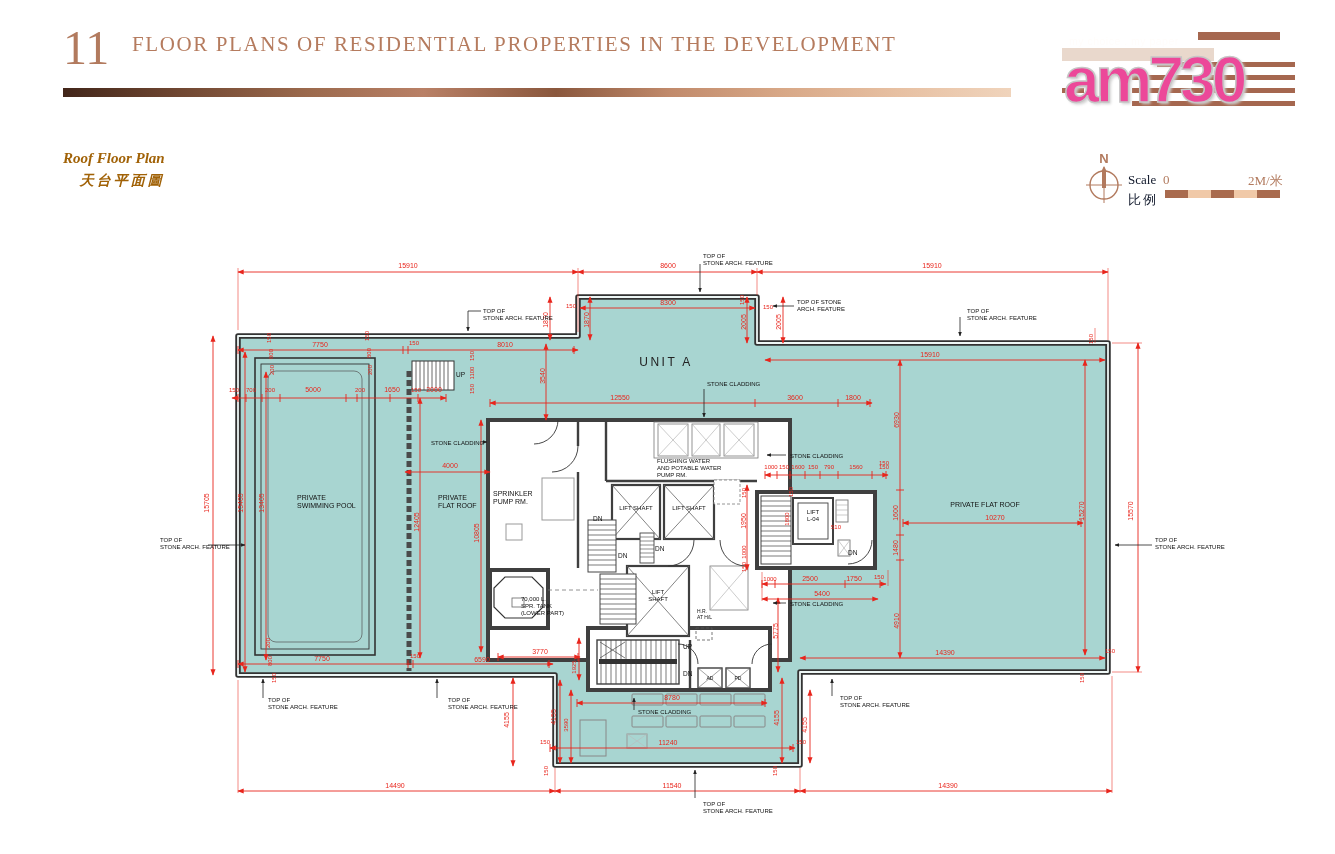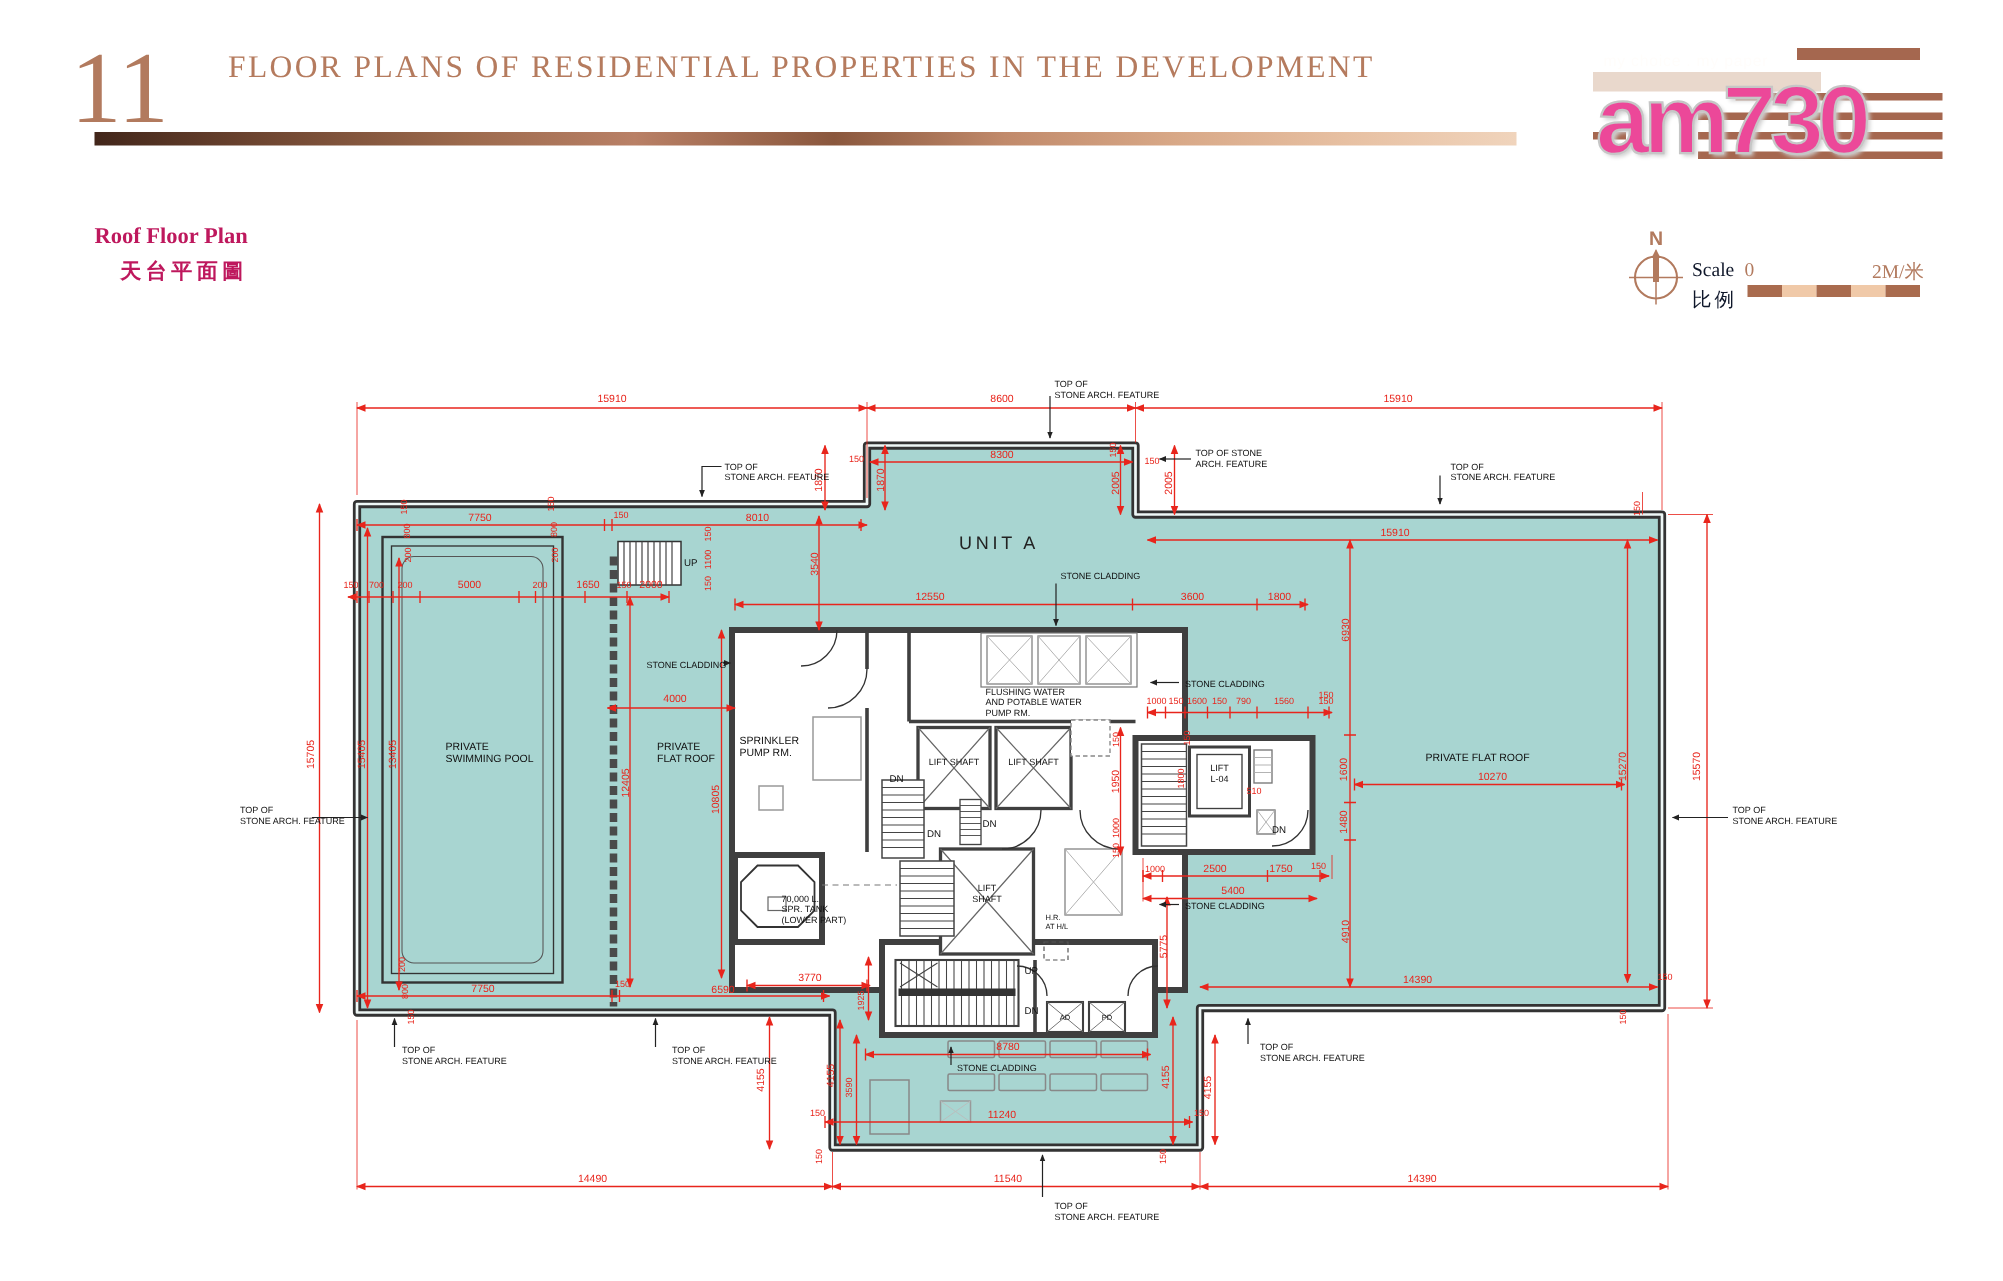--- a/index.html
+++ b/index.html
@@ -1,33 +1,33 @@
 <!DOCTYPE html>
 <html><head>
 <meta charset="utf-8">
 <style>
   html,body{margin:0;padding:0;background:#fff;width:1335px;height:854px;overflow:hidden;
     font-family:"Liberation Sans",sans-serif;position:relative;}
   .abs{position:absolute;}
   
-  #hdr-num{left:47px;top:24px;font-family:"Liberation Serif",serif;font-size:68px;color:#b27a5e;line-height:1;}
-  #hdr-titles{left:132px;top:32px;color:#b57b5e;margin-left:20px;}
+  #hdr-num{left:63px;top:24px;font-family:"Liberation Serif",serif;font-size:48px;color:#b27a5e;line-height:1;}
+  #hdr-titles{left:132px;top:32px;color:#b57b5e;}
   #hdr-title-en{font-family:"Liberation Serif",serif;font-size:21px;letter-spacing:1.6px;}
   #hdr-title-zh{font-family:"DejaVu Serif","Liberation Serif",serif;font-weight:bold;font-size:17px;letter-spacing:5px;margin-top:7px;}
   #hdr-bar{left:63px;top:88px;width:948px;height:9px;
     background:linear-gradient(90deg,#42261a 0%,#6f4631 12%,#9c6a4d 26%,#b98066 38%,#8a573d 52%,#c18a6b 64%,#d8a887 76%,#e7c0a2 88%,#f0d4bc 100%);}
   
   #logo{left:1062px;top:24px;width:233px;height:96px;}
   .lstripe{position:absolute;background:#a5674f;}
   #logo-tagband{position:absolute;left:0;top:24px;width:152px;height:13px;background:#e9d8cc;}
   #logo-tagline{position:absolute;left:7px;top:11px;font-size:10.5px;color:#fffdfb;letter-spacing:.5px;}
   #logo-name{position:absolute;left:2px;top:24px;font-size:64px;font-weight:800;letter-spacing:-4px;color:#ec4899;
     line-height:1;-webkit-text-stroke:1.5px #c6c6c6;text-shadow:2px 2px 3px #cfcfcf;}
   
-  #plan-title{left:63px;top:150px;color:#be185d;}
+  #plan-title{left:63px;top:150px;color:#a16207;font-style:italic;}
   #plan-title-en{font-family:"Liberation Serif",serif;font-weight:bold;font-size:15px;}
   #plan-title-zh{font-family:"DejaVu Serif","Liberation Serif",serif;font-weight:bold;font-size:14px;letter-spacing:3px;margin-top:5px;text-align:right;}
   #compass{left:1083px;top:150px;}
   #scale-words{left:1128px;top:172px;color:#0f172a;font-family:"Liberation Serif",serif;font-size:13px;}
   #scale-words div+div{margin-top:3px;letter-spacing:2px;}
   #scale-zero{left:1163px;top:172px;color:#b27a5e;font-family:"Liberation Serif",serif;font-size:13px;}
   #scale-max{left:1248px;top:172px;color:#b27a5e;font-family:"Liberation Serif",serif;font-size:13px;}
   #scale-bar{left:1165px;top:190px;width:115px;height:8px;display:flex;}
   #scale-bar div{width:23px;height:8px;}
   .seg-d{background:#a96b4e;} .seg-l{background:#f0c9a8;}

